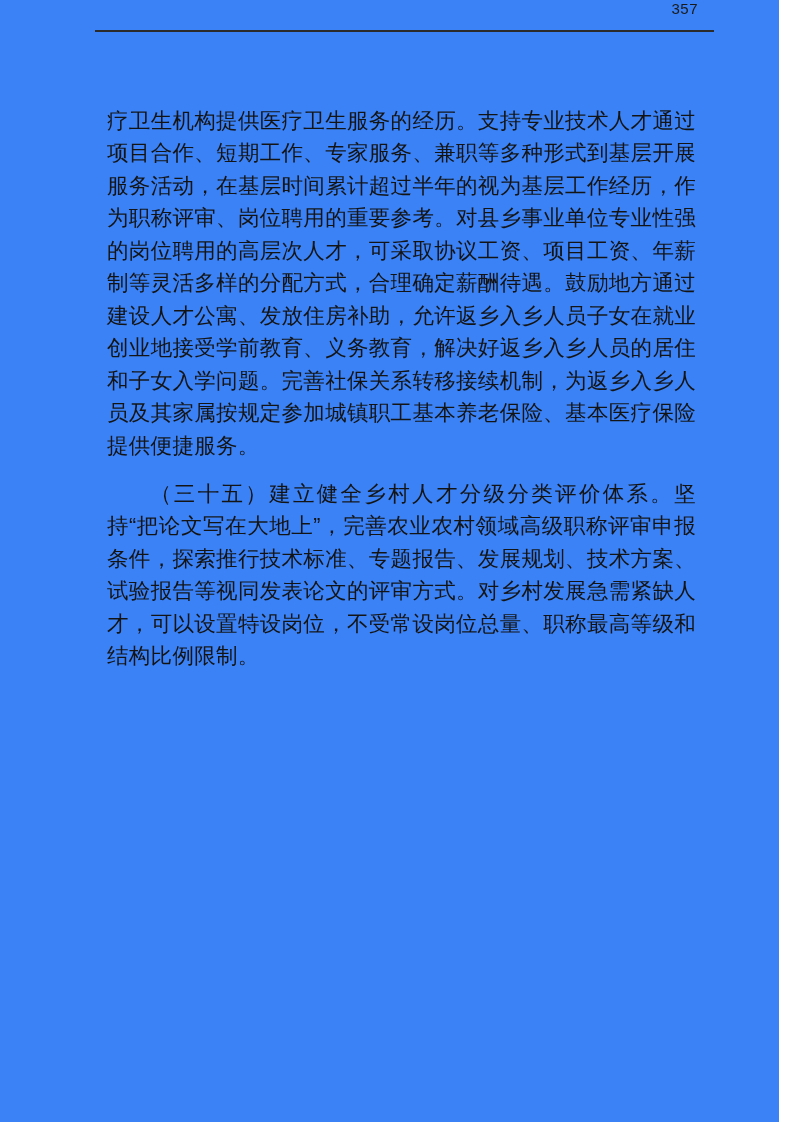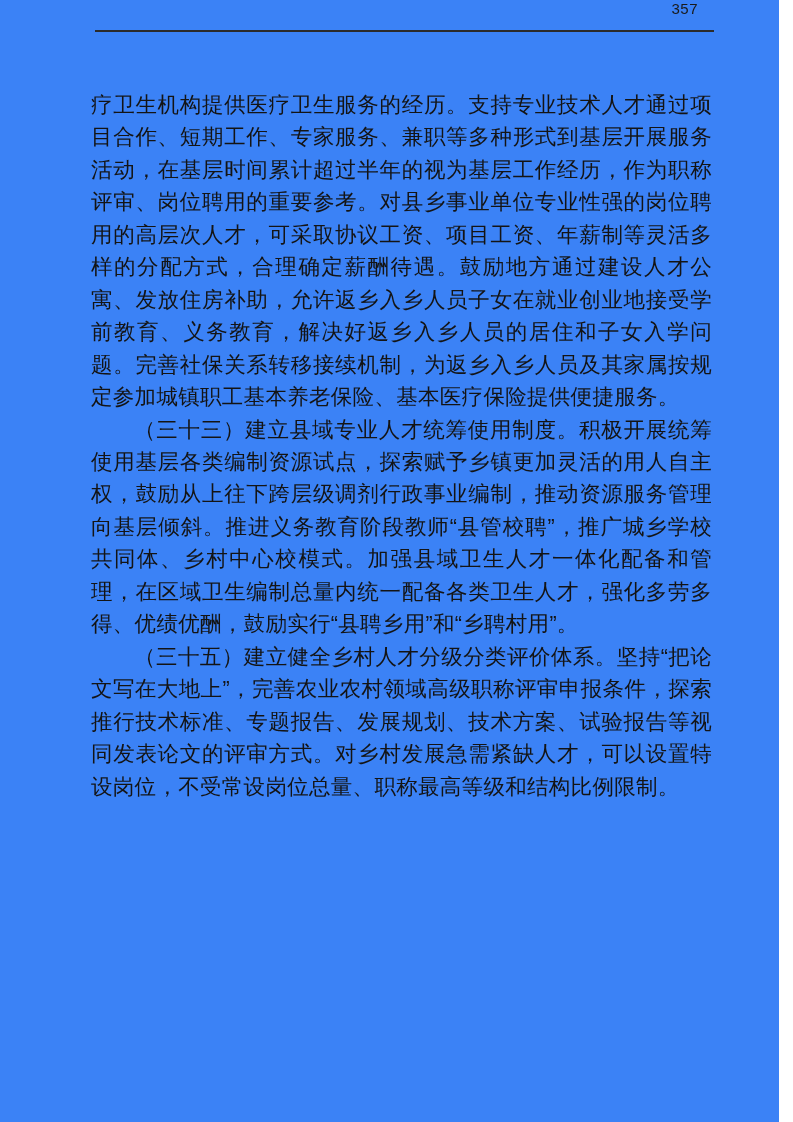--- a/index.html
+++ b/index.html
@@ -38,33 +38,32 @@
     left: 91px;
     width: 621px;
     font-size: 21.5px;
     line-height: 32.45px;
     color: #141414;
     text-align: justify;
     text-justify: inter-character;
     letter-spacing: 0.3px;
   }
   .para {
-    margin: 0;
+    margin: 16px;
     padding: 0;
   }
   .para.indent {
     text-indent: 2em;
   }
 </style>
 </head>
 <body>
 
 <div class="page">
   <div class="page-header">
     <span class="page-number">357</span>
     <div class="header-rule"></div>
   </div>
   <div class="body-text">
       <p class="para">疗卫生机构提供医疗卫生服务的经历。支持专业技术人才通过项目合作、短期工作、专家服务、兼职等多种形式到基层开展服务活动，在基层时间累计超过半年的视为基层工作经历，作为职称评审、岗位聘用的重要参考。对县乡事业单位专业性强的岗位聘用的高层次人才，可采取协议工资、项目工资、年薪制等灵活多样的分配方式，合理确定薪酬待遇。鼓励地方通过建设人才公寓、发放住房补助，允许返乡入乡人员子女在就业创业地接受学前教育、义务教育，解决好返乡入乡人员的居住和子女入学问题。完善社保关系转移接续机制，为返乡入乡人员及其家属按规定参加城镇职工基本养老保险、基本医疗保险提供便捷服务。</p>
-      <p class="para indent">（三十三）建立县域专业人才统筹使用制度。积极开展统筹使用基层各类编制资源试点，探索赋予乡镇更加灵活的用人自主权，鼓励从上往下跨层级调剂行政事业编制，推动资源服务管理向基层倾斜。推进义务教育阶段教师“县管校聘”，推广城乡学校共同体、乡村中心校模式。加强县域卫生人才一体化配备和管理，在区域卫生编制总量内统一配备各类卫生人才，强化多劳多得、优绩优酬，鼓励实行“县聘乡用”和“乡聘村用”。</p>
       <p class="para indent">（三十五）建立健全乡村人才分级分类评价体系。坚持“把论文写在大地上”，完善农业农村领域高级职称评审申报条件，探索推行技术标准、专题报告、发展规划、技术方案、试验报告等视同发表论文的评审方式。对乡村发展急需紧缺人才，可以设置特设岗位，不受常设岗位总量、职称最高等级和结构比例限制。</p>
     </div>
 </div>
 
 </body></html>

